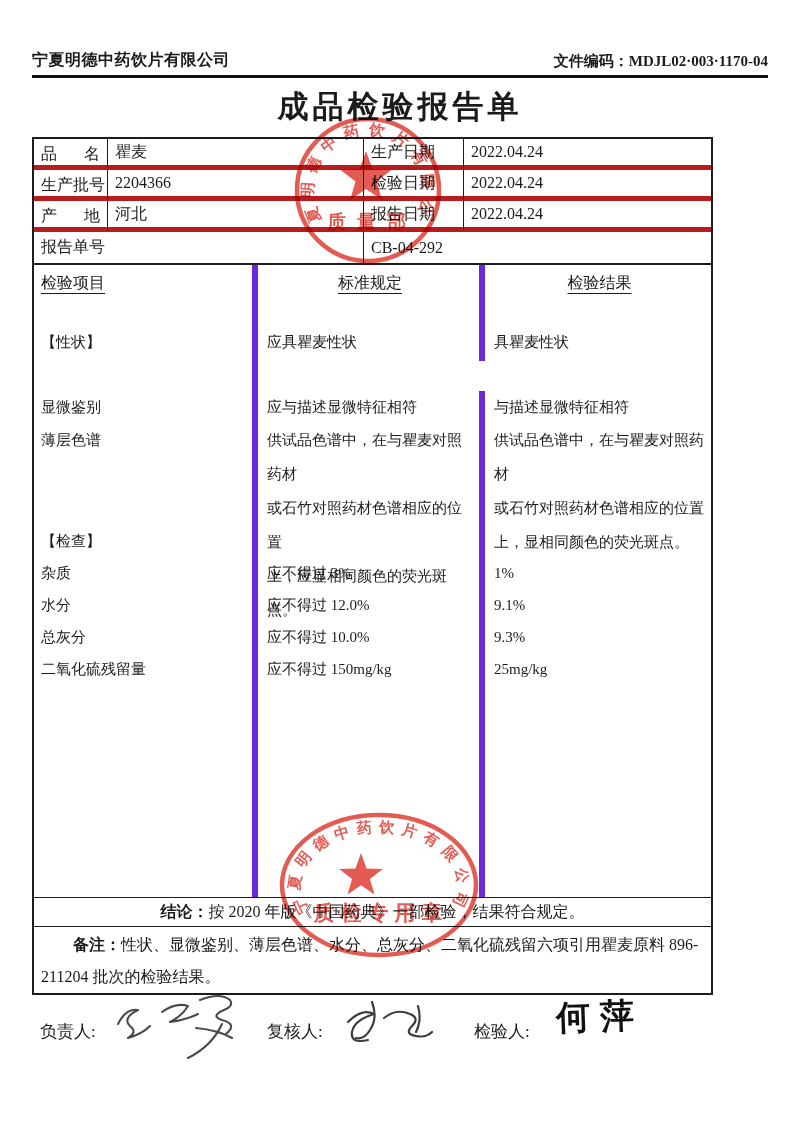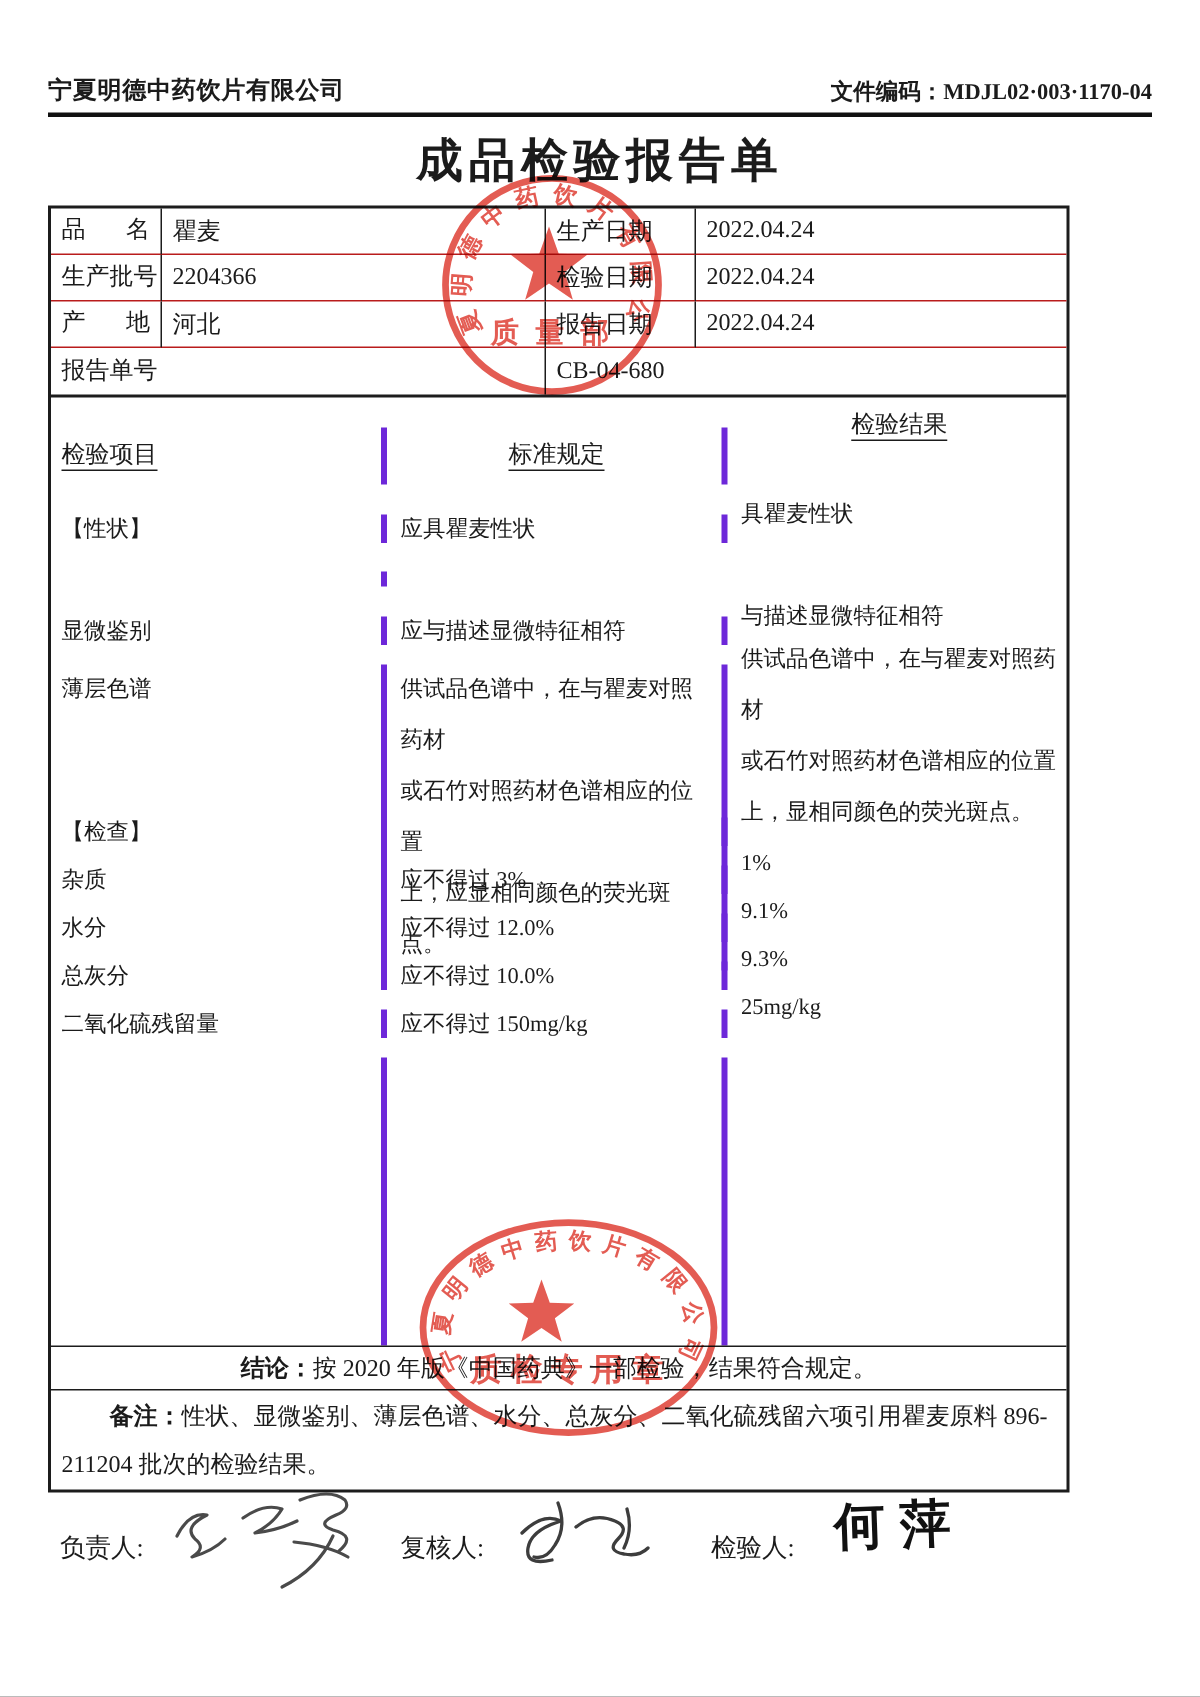--- a/index.html
+++ b/index.html
@@ -24,31 +24,31 @@
     position:absolute;left:32px;top:137px;width:681px;height:858px;
     border:2px solid #1c1c1c;box-sizing:border-box;display:flex;flex-direction:column;
     font-size:16px;
   }
   .info-grid{
     display:grid;grid-template-columns:74px 256px 100px 1fr;
     border-bottom:2px solid #1c1c1c;
   }
   .info-grid .cell{
     height:31px;box-sizing:border-box;display:flex;align-items:center;
-    padding:0 7px;border-right:1px solid #1c1c1c;border-bottom:1px solid #b91c1c;
+    padding:0 7px;border-right:1px solid #1c1c1c;border-bottom:5px solid #b91c1c;
     white-space:nowrap;overflow:hidden;
   }
   .info-grid .cell.last{border-right:none;}
   .info-grid .cell.bottomrow{border-bottom:none;}
   .info-grid .cell.justify{display:block;line-height:30px;text-align:justify;text-align-last:justify;}
   .info-grid .span2{grid-column:span 2;}
   
   .insp-body{flex:0 0 632px;display:flex;flex-direction:column;font-size:15px;}
   .insp-row{display:grid;grid-template-columns:224px 227px 1fr;}
-  .insp-row .ca,.insp-row .cb{border-right:4px solid #6d28d9;margin-top:20px;}
+  .insp-row .ca,.insp-row .cb{border-right:6px solid #6d28d9;}
   .insp-row .ca{padding-left:7px;}
   .insp-row .cb,.insp-row .cc{padding-left:9px;padding-right:6px;}
   .insp-row>div{box-sizing:border-box;display:flex;align-items:center;}
   .insp-row.hdr{height:58px;}
   .insp-row.hdr>div{align-items:flex-start;padding-top:8px;font-size:16px;}
   .insp-row.hdr .cb,.insp-row.hdr .cc{justify-content:center;}
   .insp-row.hdr span{text-decoration:underline;text-underline-offset:5px;}
   .insp-row.h38{height:38px;}
   .insp-row.h30{height:30px;}
   .insp-row.h32{height:32px;}
@@ -107,21 +107,21 @@
       <div class="cell">2204366</div>
       <div class="cell">检验日期</div>
       <div class="cell last">2022.04.24</div>
 
       <div class="cell justify">产地</div>
       <div class="cell">河北</div>
       <div class="cell">报告日期</div>
       <div class="cell last">2022.04.24</div>
 
       <div class="cell span2 bottomrow">报告单号</div>
-      <div class="cell span2 last bottomrow">CB-04-680</div>
+      <div class="cell span2 last bottomrow">CB-04-292</div>
     </div>
 
     <div class="insp-body">
       <div class="insp-row hdr">
         <div class="ca">
             <span>检验项目</span>
           </div>
         <div class="cb">
             <span>标准规定</span>
           </div>

